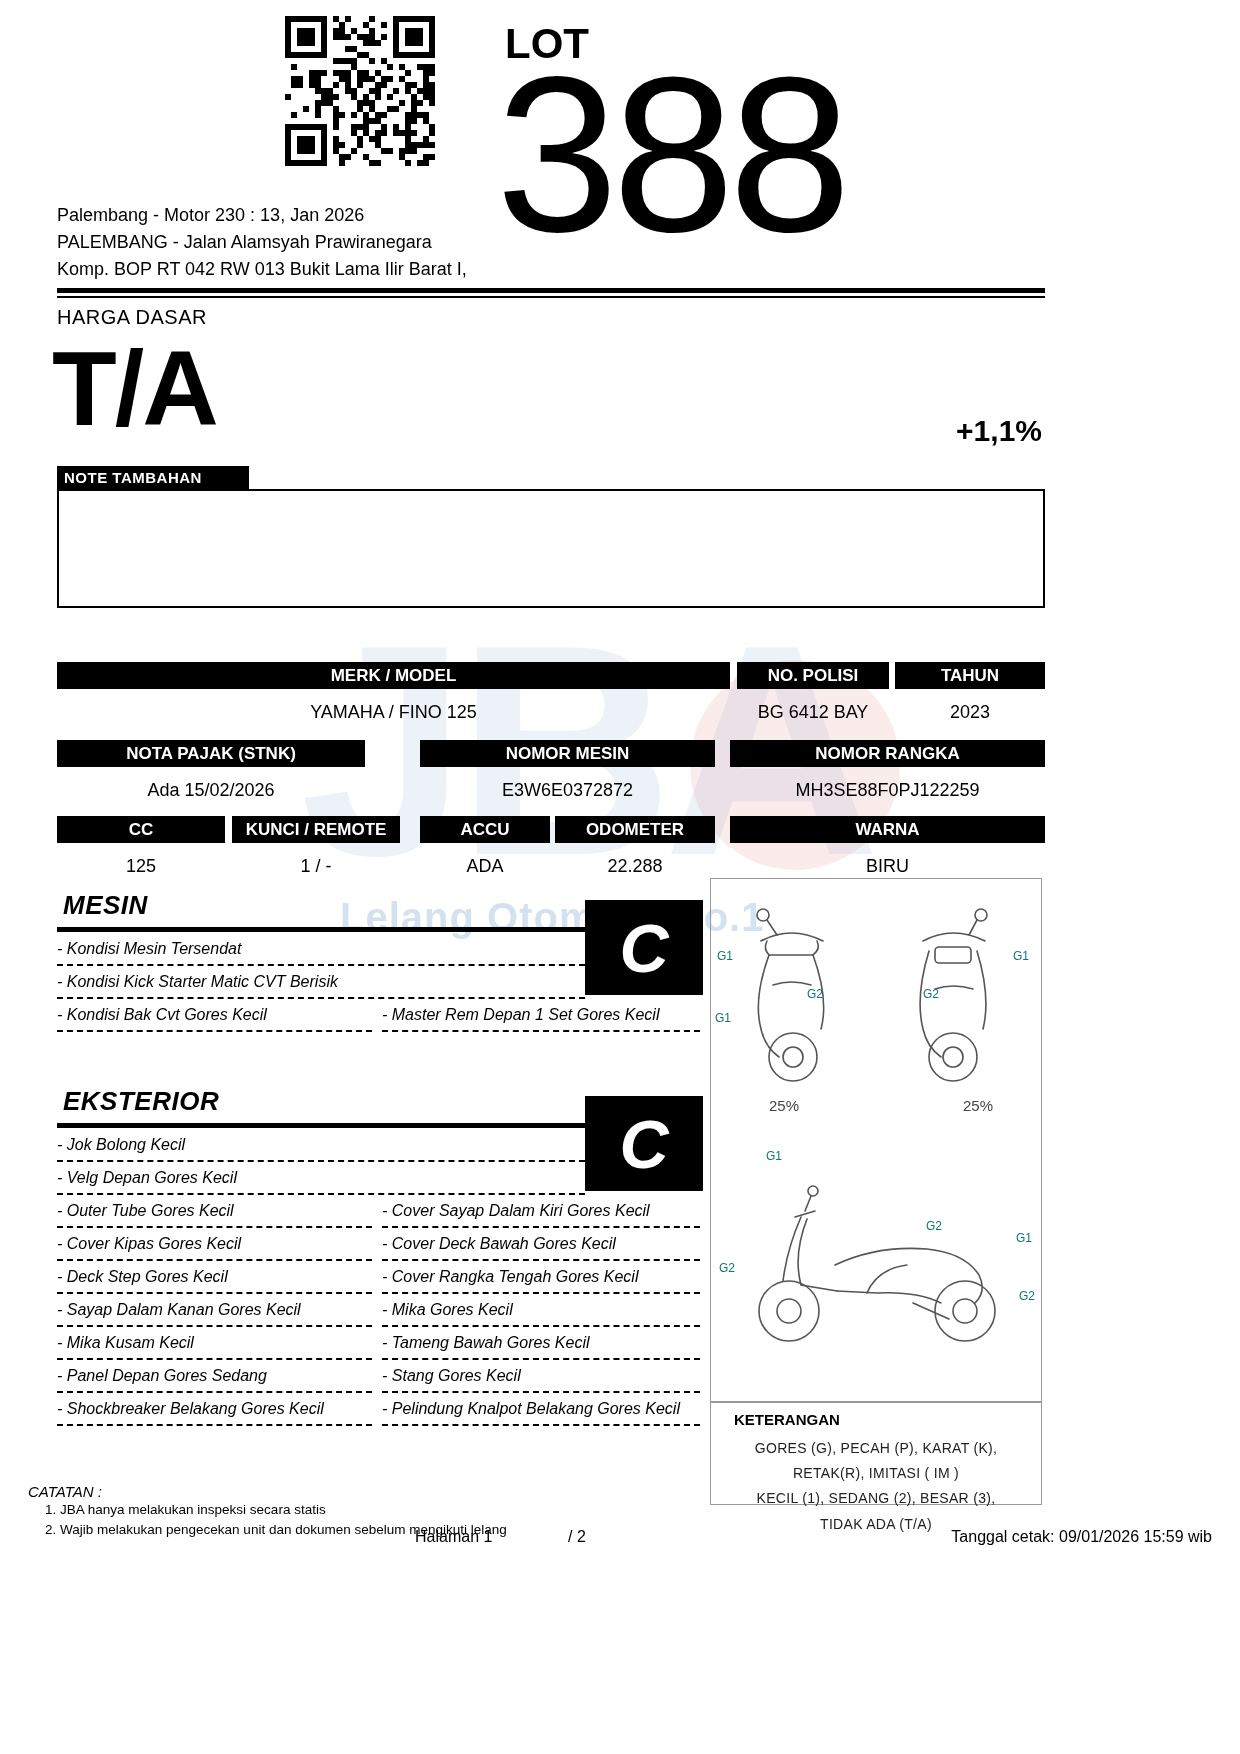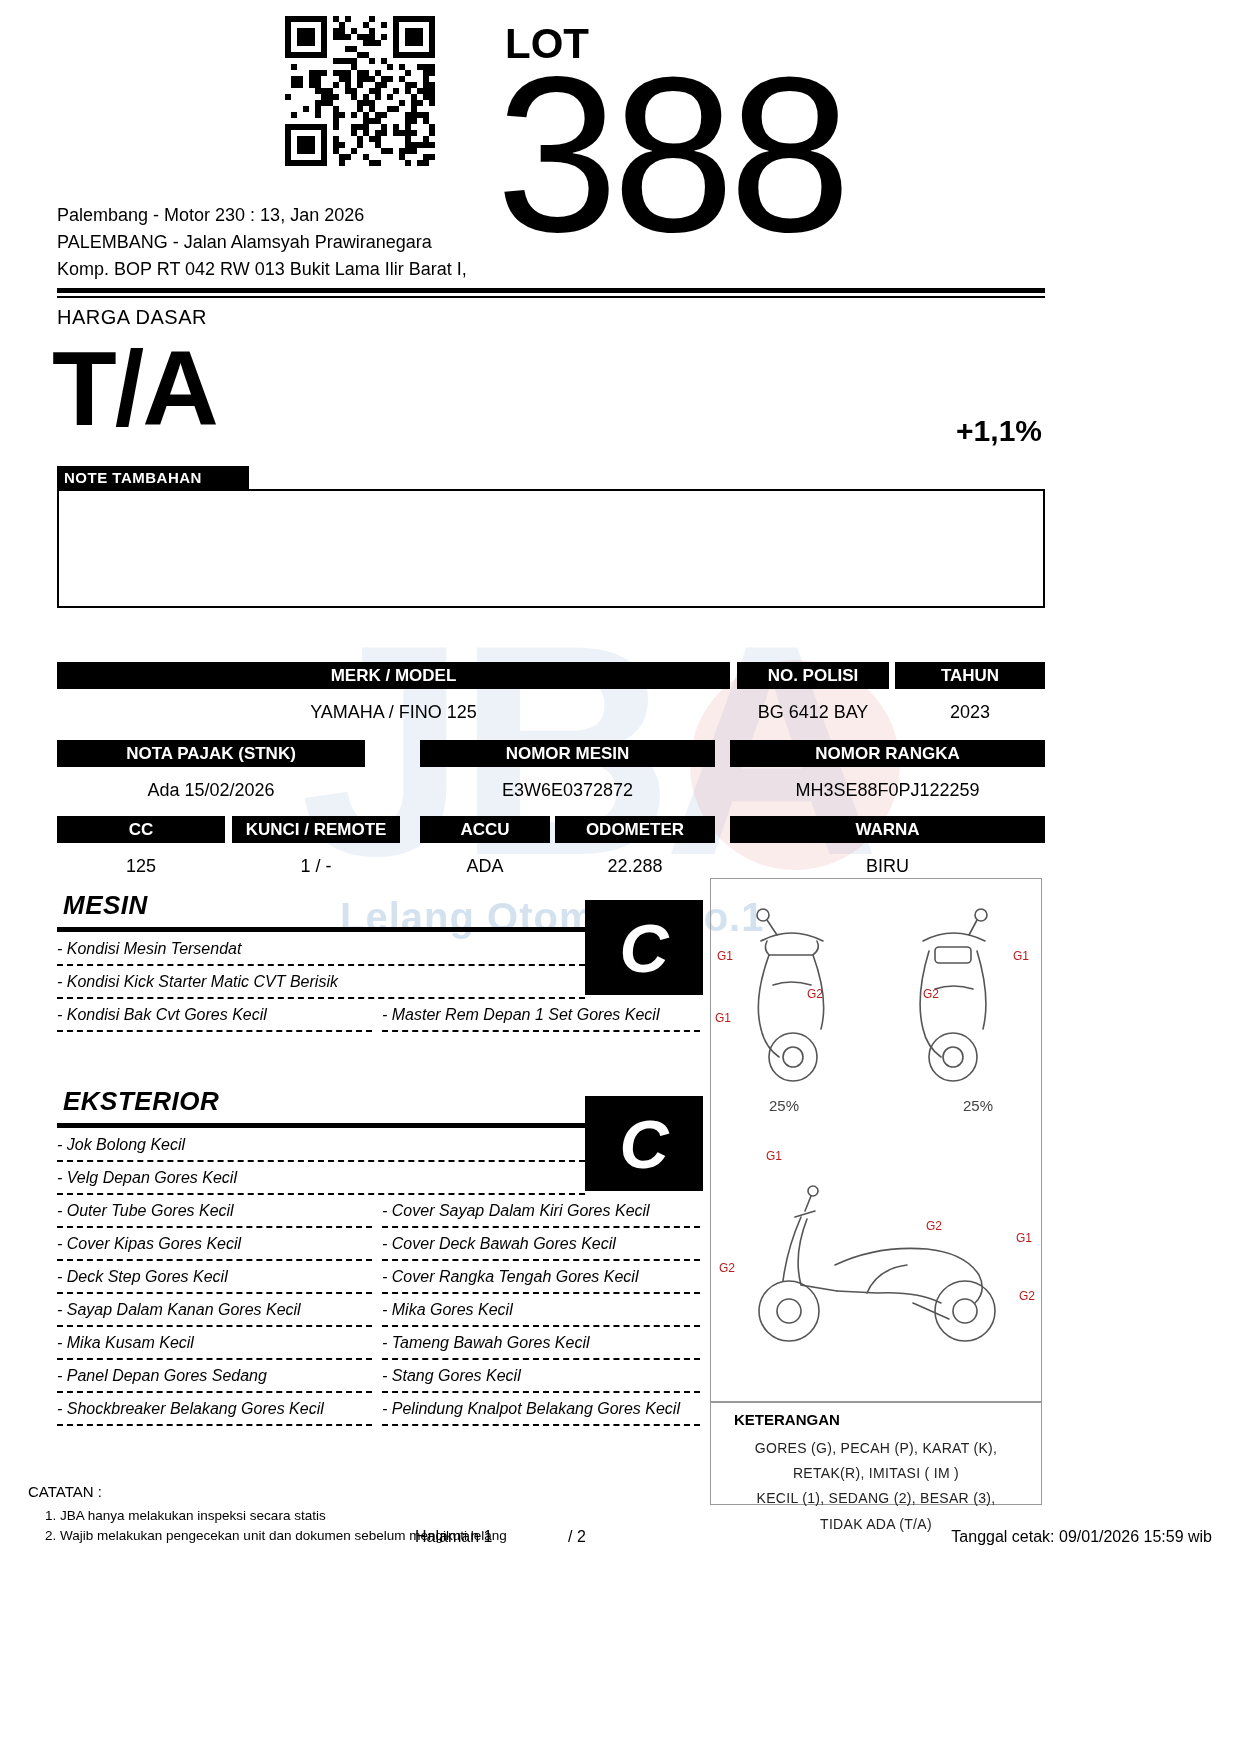--- a/index.html
+++ b/index.html
@@ -74,32 +74,32 @@
   .item-row.single .left { width:528px; margin-right:0; }
   .item-row.single .right { border-bottom:none; }
 
   
   .diagram-panel { position:absolute; left:710px; top:878px; width:332px; height:524px; border:1.5px solid #999; z-index:1; }
   .diagram-top { position:absolute; left:0; top:0; width:330px; height:250px; }
   .diagram-bottom { position:absolute; left:0; top:262px; width:330px; height:250px; }
   .scooter-a { position:absolute; left:22px; top:10px; }
   .scooter-b { position:absolute; left:182px; top:10px; }
   .scooter-side { position:absolute; left:6px; top:28px; }
-  .g-label { position:absolute; font-size:12px; color:#b91c1c; }
+  .g-label { position:absolute; font-size:12px; color:#0f766e; }
   .pct { position:absolute; font-size:15px; color:#444; }
 
   .keterangan {
     position:absolute; left:710px; top:1402px; width:332px; height:103px;
     border:1.5px solid #999; padding:8px 23px; z-index:1;
   }
   .keterangan .title { font-size:15px; font-weight:bold; margin-bottom:8px; }
   .keterangan .line { font-size:14px; line-height:1.8; color:#222; letter-spacing:0.3px;text-align:center; }
 
   .catatan { position:absolute; left:28px; top:1483px; z-index:1; }
-  .catatan .title { font-size:15px; margin-bottom:6px; }
+  .catatan .title { font-size:15px; margin-bottom:0;font-style:italic; }
   .catatan .line { font-size:13.5px; line-height:1.5; padding-left:17px; }
 
   .footer-page { position:absolute; left:415px; top:1528px; font-size:16px; }
   .footer-total { position:absolute; left:568px; top:1528px; font-size:16px; }
   .footer-print { position:absolute; right:28px; top:1528px; font-size:16px; }
 </style>
 </head>
 <body>
 
 <div class="page">

